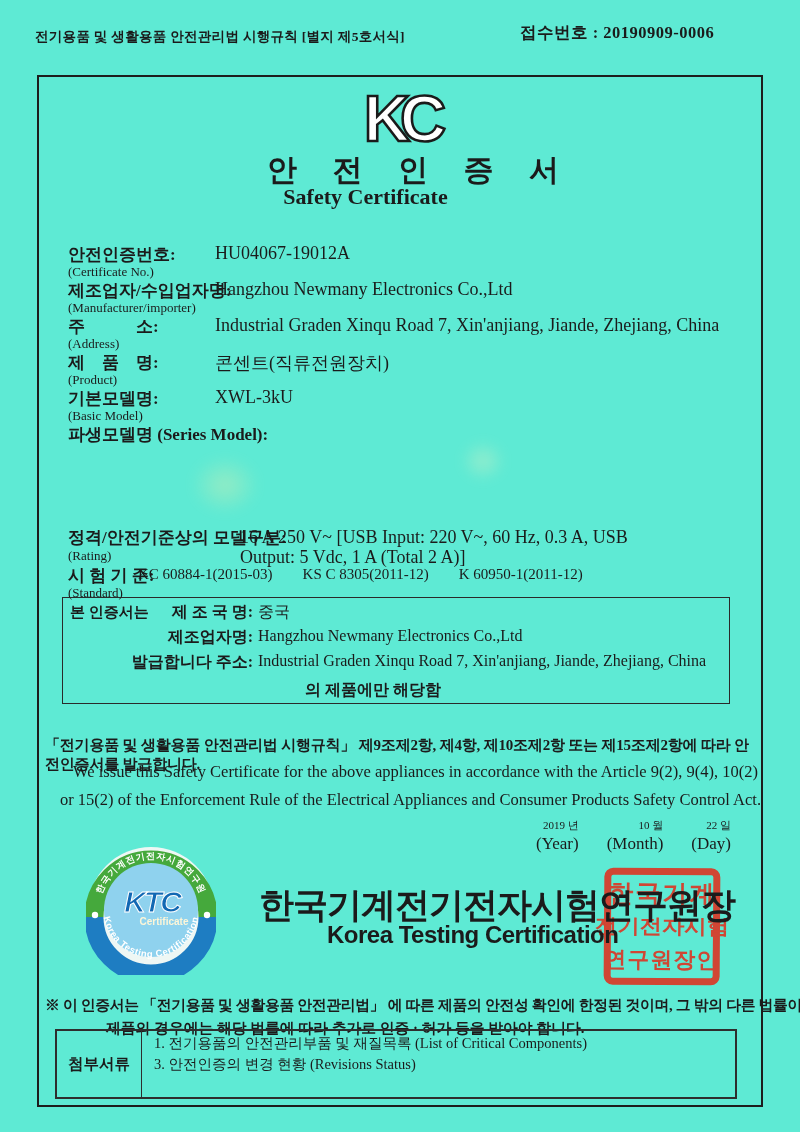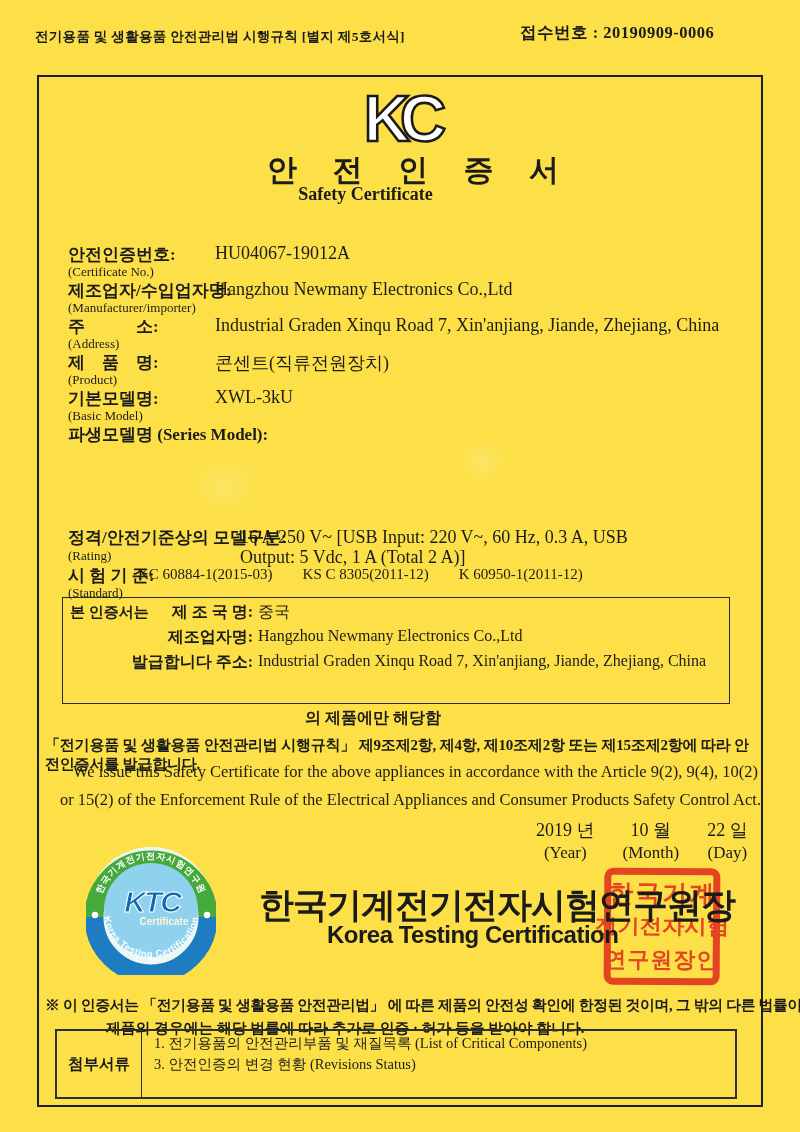--- a/index.html
+++ b/index.html
@@ -1,64 +1,64 @@
 <!DOCTYPE html>
 <html><head>
 <meta charset="utf-8">
 <style>
   html,body{margin:0;padding:0;background:#e8e8e8;}
-  .page{position:relative;width:800px;height:1132px;background:#fde047;overflow:hidden;
+  .page{position:relative;width:800px;height:1132px;background:#5eead4;overflow:hidden;
         font-family:"Liberation Serif","DejaVu Serif",serif;color:#1b1b1b;}
   .abs{position:absolute;}
 
   
   .hdr-left{left:35px;top:28px;font-size:13.5px;font-weight:bold;letter-spacing:.3px;}
   .hdr-right{left:520px;top:22px;font-size:16.5px;font-weight:bold;letter-spacing:.5px;}
 
   
   .frame{left:37px;top:75px;width:722px;height:1028px;border:2px solid #1d1d1d;}
 
   
   .blob{border-radius:50%;filter:blur(6px);opacity:.35;pointer-events:none;}
   .blob1{left:190px;top:455px;width:70px;height:60px;background:radial-gradient(#f6efa8,transparent 70%);}
   .blob2{left:460px;top:440px;width:46px;height:42px;background:radial-gradient(#f8f3c0,transparent 70%);}
 
   
   .kc-logo{left:352px;top:84px;}
   .title-kr{left:0;top:150px;width:800px;text-align:center;font-size:30px;letter-spacing:14px;font-weight:600;padding-left:20px;}
-  .title-en{left:0;top:184px;width:731px;text-align:center;font-size:18px;font-weight:600;}
+  .title-en{left:0;top:184px;width:731px;text-align:center;font-size:22px;font-weight:600;}
 
   
   .f-label{left:68px;font-size:17px;font-weight:bold;white-space:pre-wrap;}
   .f-sub{left:68px;font-size:13px;}
   .f-value{left:215px;font-size:18px;white-space:pre-wrap;}
 
   
   .r-label{left:68px;font-size:17px;font-weight:bold;white-space:pre-wrap;}
   .r-sub{left:68px;font-size:13px;}
   .r-val{left:240px;font-size:18px;}
   .std-vals{left:138px;top:566px;font-size:15px;}
   .std-vals span{margin-right:30px;}
 
   
   .scope-box{left:62px;top:597px;width:666px;height:105px;border:1.5px solid #2a2a2a;}
   .sc-prefix{left:70px;top:603px;font-size:15px;font-weight:bold;}
   .sc-label{font-size:16px;font-weight:bold;position:absolute;width:185px;text-align:right;left:68px;}
   .sc-value{position:absolute;left:258px;font-size:16px;}
-  .sc-footer{left:305px;top:680px;font-size:16px;font-weight:bold;margin-top:28px;}
+  .sc-footer{left:305px;top:680px;font-size:16px;font-weight:bold;}
 
   
   .iss-kr{left:45px;top:736px;width:712px;font-size:15px;font-weight:bold;letter-spacing:-.2px;}
   .iss-en1{left:48px;top:762px;font-size:16.5px;margin-left:25px;}
   .iss-en2{left:60px;top:790px;font-size:16.5px;}
 
   
   .date-row{left:536px;top:818px;display:flex;gap:28px;}
   .date-cell{text-align:center;}
-  .date-val{font-size:18px;white-space:pre;}
+  .date-val{font-size:11px;white-space:pre;text-align:right;}
   .date-sub{font-size:17px;margin-top:1px;}
 
   
   .issuer-kr{left:259px;top:882px;font-size:35px;font-weight:800;letter-spacing:-1px;white-space:nowrap;
              font-family:"Liberation Sans","DejaVu Sans",sans-serif;z-index:3;}
   .issuer-en{left:327px;top:921px;font-size:24px;font-weight:700;letter-spacing:-.5px;
              font-family:"Liberation Sans","DejaVu Sans",sans-serif;z-index:3;}
 
   
   .stamp{left:604px;top:868px;width:102px;height:103px;border:7px solid #e0301e;border-radius:9px;

